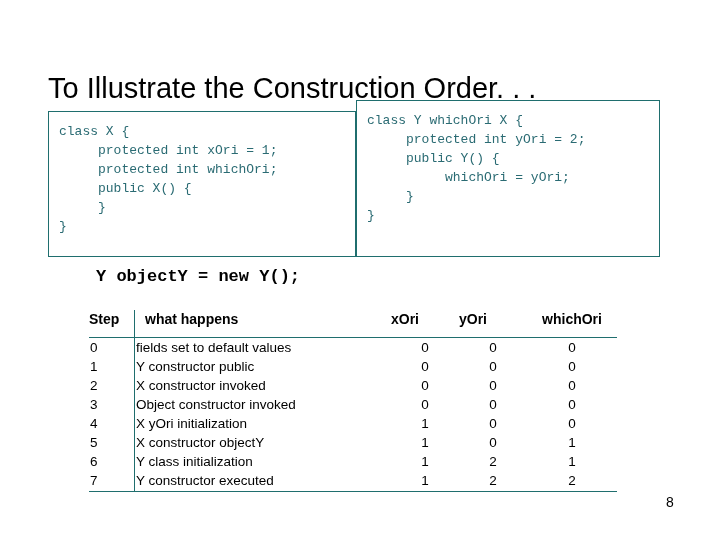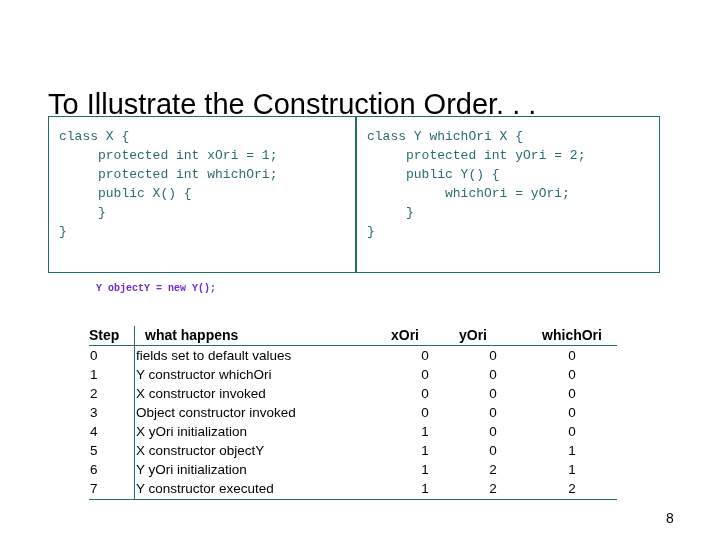--- a/index.html
+++ b/index.html
@@ -10,21 +10,21 @@
     width: 720px;
     height: 540px;
     background: #ffffff;
     font-family: "Liberation Sans", sans-serif;
     overflow: hidden;
     position: relative;
   }
 
   .slide {
     position: absolute;
-    left: 0; top: 16px;
+    left: 0; top: 0;
     width: 720px;
     height: 383px;
   }
 
   
   .slide-title {
     position: absolute;
     left: 48px;
     top: 53px;
     width: 640px;
@@ -44,41 +44,41 @@
     width: 612px;
     height: 157px;
     display: flex;
   }
   .code-box {
     box-sizing: border-box;
     border: 1px solid #1f6e6e;
     background: #ffffff;
     padding: 10px 8px 6px 10px;
   }
-  .code-box.left  { width: 308px; }
+  .code-box.left  { width: 308px; margin-top: 11px; }
   .code-box.right { width: 304px; border-left: 1px solid #1f6e6e; }
 
   .code-line {
     font-family: "Liberation Mono", "DejaVu Sans Mono", monospace;
     font-size: 13px;
     line-height: 19px;
     color: #2a6b73;
     white-space: pre;
   }
   .code-line.blank { color: transparent; }
 
   
   .instantiation {
     position: absolute;
     left: 96px;
     top: 267px;
     font-family: "Liberation Mono", "DejaVu Sans Mono", monospace;
-    font-size: 10px;
+    font-size: 17px;
     font-weight: bold;
-    color: #6d28d9;
+    color: #000000;
     white-space: pre;
   }
 
   
   .trace-table {
     position: absolute;
     left: 89px;
     top: 310px;
     width: 495px;
   }
@@ -98,21 +98,21 @@
   th.col-step      { width: 45px;  text-align: left; }
   th.col-what      { width: 246px; text-align: left; padding-left: 10px; }
   th.col-num       { width: 68px;  text-align: left; }
   th.col-which     { width: 90px;  text-align: center; }
 
   .trace-table thead th {
     font-family: "Liberation Sans", sans-serif;
     font-weight: bold;
     font-size: 14px;
     color: #000000;
-    padding-bottom: 0;
+    padding-bottom: 8px;
     border-bottom: 1px solid #1f6e6e;
   }
   .trace-table thead th.col-step {
     border-right: 1px solid #1f6e6e;
   }
 
   .trace-table tbody td {
     font-family: "Liberation Sans", sans-serif;
     font-size: 13.5px;
     color: #000000;
@@ -194,21 +194,21 @@
       <tbody>
         <tr>
           <td class="c-step">0</td>
           <td class="c-what">fields set to default values</td>
           <td class="c-val">0</td>
           <td class="c-val">0</td>
           <td class="c-val">0</td>
         </tr>
         <tr>
           <td class="c-step">1</td>
-          <td class="c-what">Y constructor whichOri</td>
+          <td class="c-what">Y constructor public</td>
           <td class="c-val">0</td>
           <td class="c-val">0</td>
           <td class="c-val">0</td>
         </tr>
         <tr>
           <td class="c-step">2</td>
           <td class="c-what">X constructor invoked</td>
           <td class="c-val">0</td>
           <td class="c-val">0</td>
           <td class="c-val">0</td>
@@ -229,21 +229,21 @@
         </tr>
         <tr>
           <td class="c-step">5</td>
           <td class="c-what">X constructor objectY</td>
           <td class="c-val">1</td>
           <td class="c-val">0</td>
           <td class="c-val">1</td>
         </tr>
         <tr>
           <td class="c-step">6</td>
-          <td class="c-what">Y yOri initialization</td>
+          <td class="c-what">Y class initialization</td>
           <td class="c-val">1</td>
           <td class="c-val">2</td>
           <td class="c-val">1</td>
         </tr>
         <tr>
           <td class="c-step">7</td>
           <td class="c-what">Y constructor executed</td>
           <td class="c-val">1</td>
           <td class="c-val">2</td>
           <td class="c-val">2</td>

